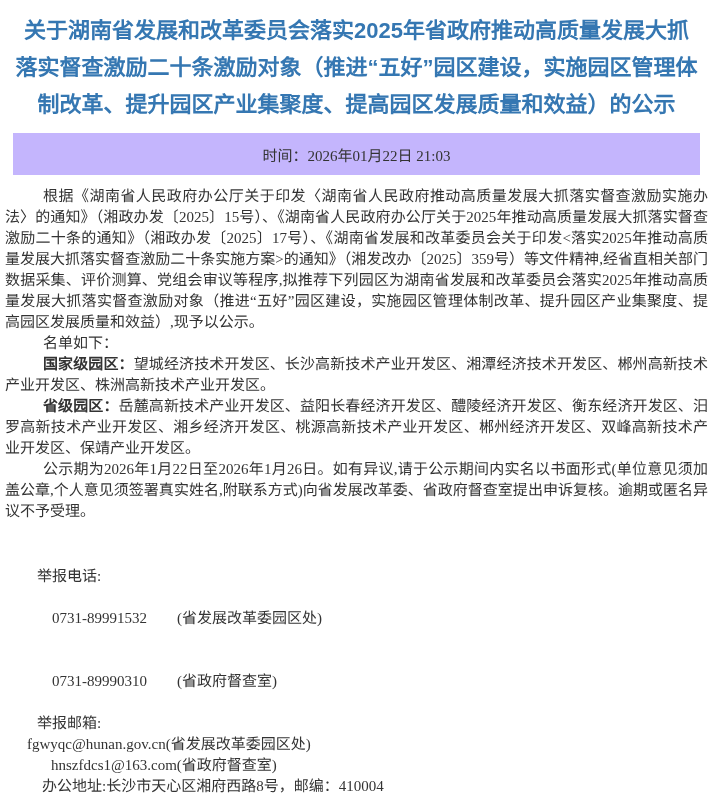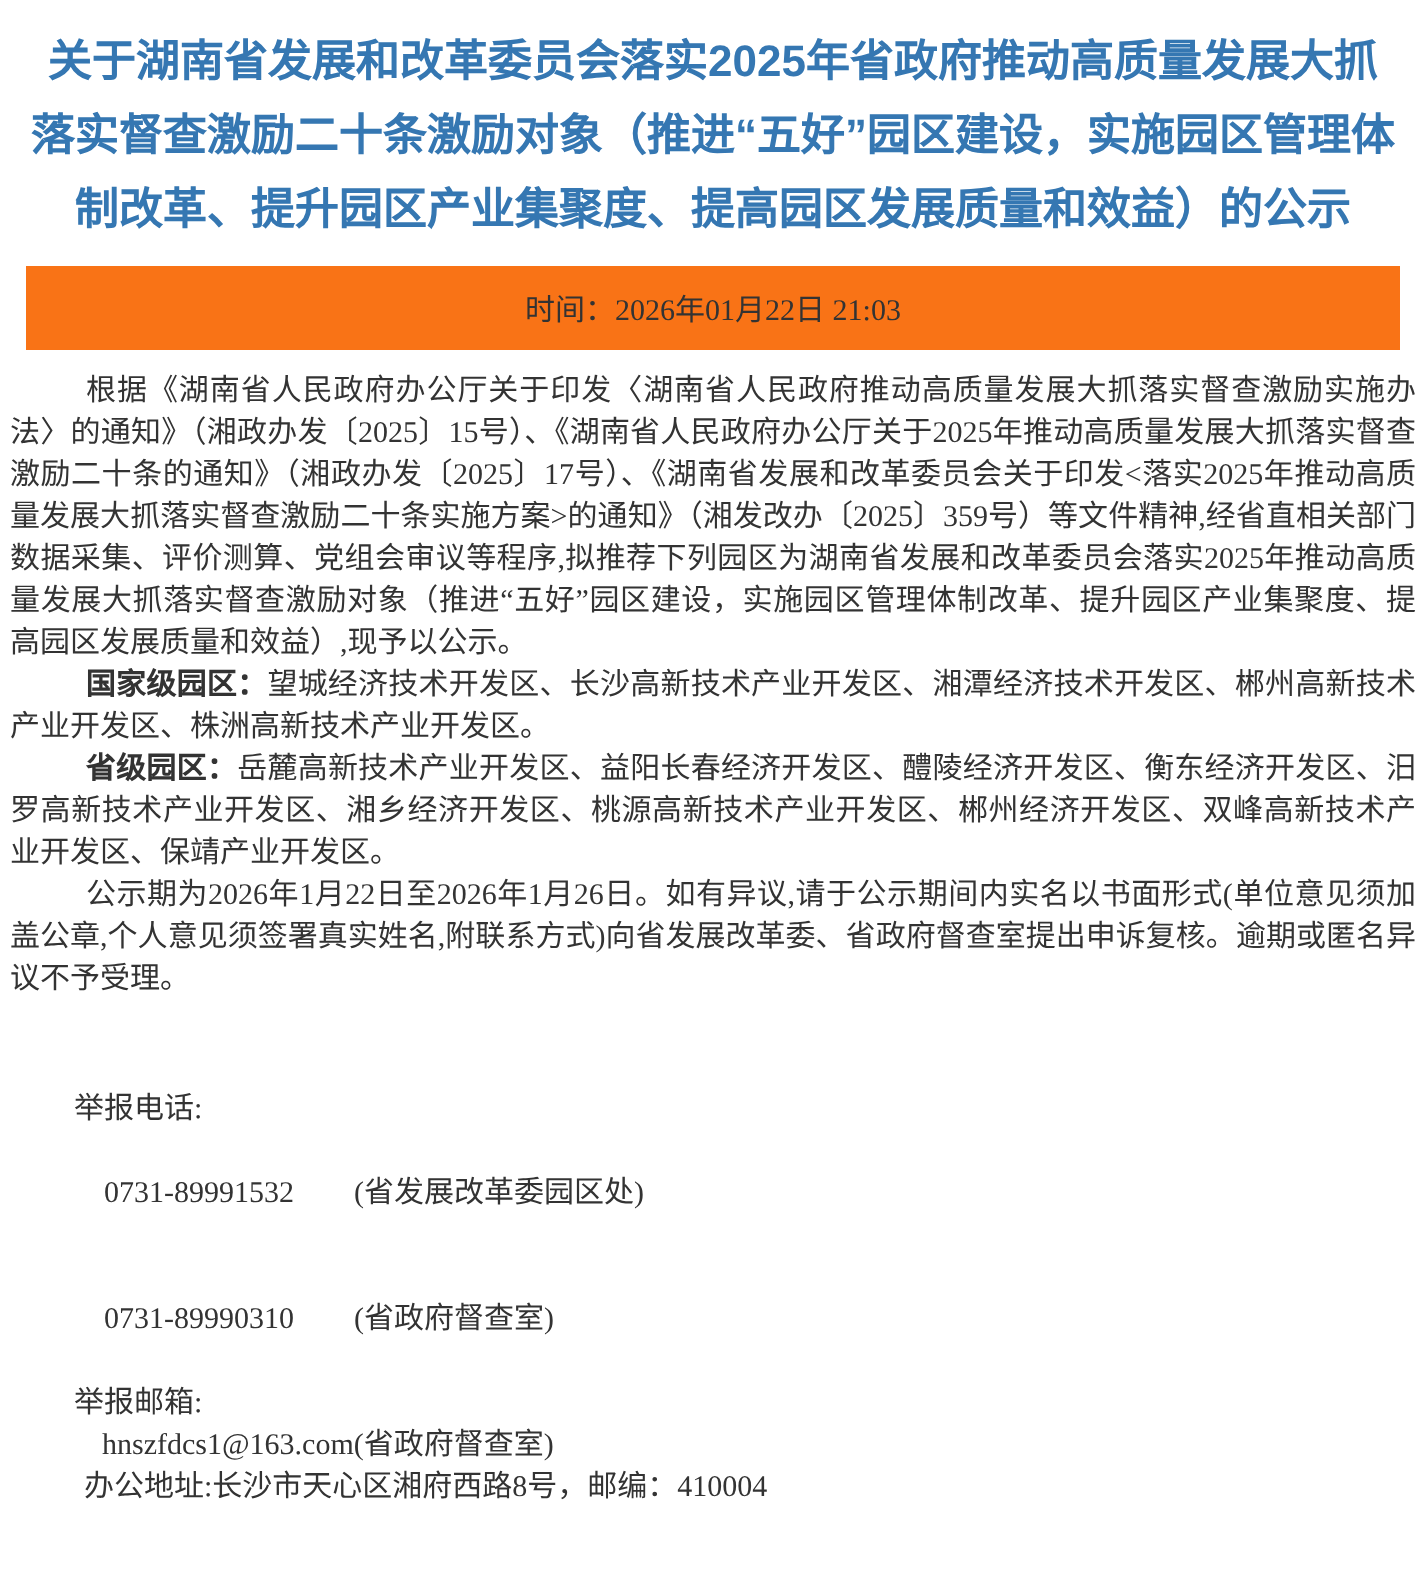--- a/index.html
+++ b/index.html
@@ -24,21 +24,21 @@
     color: #3577b2;
     font-family: "Liberation Sans", "DejaVu Sans", sans-serif;
     font-weight: bold;
     font-size: 22px;
     line-height: 37px;
   }
   
   .time-bar {
     margin: 10px 13px 0 13px;
     height: 42px;
-    background: #f97316;
+    background: #c4b5fd;
     display: flex;
     align-items: center;
     justify-content: center;
     font-size: 15px;
     color: #333333;
   }
   
   .article {
     margin: 11px 5px 0 5px;
     font-size: 15px;
@@ -69,29 +69,31 @@
 <body>
 
 <h1 class="title">关于湖南省发展和改革委员会落实2025年省政府推动高质量发展大抓落实督查激励二十条激励对象（推进“五好”园区建设，实施园区管理体制改革、提升园区产业集聚度、提高园区发展质量和效益）的公示</h1>
 
 <div class="time-bar">
   <span>时间：2026年01月22日 21:03</span>
 </div>
 
 <div class="article">
   <p>根据《湖南省人民政府办公厅关于印发〈湖南省人民政府推动高质量发展大抓落实督查激励实施办法〉的通知》（湘政办发〔2025〕15号）、《湖南省人民政府办公厅关于2025年推动高质量发展大抓落实督查激励二十条的通知》（湘政办发〔2025〕17号）、《湖南省发展和改革委员会关于印发&lt;落实2025年推动高质量发展大抓落实督查激励二十条实施方案&gt;的通知》（湘发改办〔2025〕359号）等文件精神,经省直相关部门数据采集、评价测算、党组会审议等程序,拟推荐下列园区为湖南省发展和改革委员会落实2025年推动高质量发展大抓落实督查激励对象（推进“五好”园区建设，实施园区管理体制改革、提升园区产业集聚度、提高园区发展质量和效益）,现予以公示。</p>
+  <p>名单如下：</p>
   <p><span class="lead">国家级园区：</span><span>望城经济技术开发区、长沙高新技术产业开发区、湘潭经济技术开发区、郴州高新技术产业开发区、株洲高新技术产业开发区。</span></p>
   <p><span class="lead">省级园区：</span><span>岳麓高新技术产业开发区、益阳长春经济开发区、醴陵经济开发区、衡东经济开发区、汨罗高新技术产业开发区、湘乡经济开发区、桃源高新技术产业开发区、郴州经济开发区、双峰高新技术产业开发区、保靖产业开发区。</span></p>
   <p>公示期为2026年1月22日至2026年1月26日。如有异议,请于公示期间内实名以书面形式(单位意见须加盖公章,个人意见须签署真实姓名,附联系方式)向省发展改革委、省政府督查室提出申诉复核。逾期或匿名异议不予受理。</p>
 </div>
 
 <div class="contact">
   <div class="line ind-a">举报电话:</div>
   <div class="line ind-a">
     <span>0731-89991532</span><span class="dept">(省发展改革委园区处)</span>
   </div>
   <div class="line ind-a">
     <span>0731-89990310</span><span class="dept">(省政府督查室)</span>
   </div>
   <div class="line ind-a">举报邮箱:</div>
+  <div class="line ind-b">fgwyqc@hunan.gov.cn(省发展改革委园区处)</div>
   <div class="line ind-c">hnszfdcs1@163.com(省政府督查室)</div>
   <div class="line ind-d">办公地址:长沙市天心区湘府西路8号，邮编：410004</div>
 </div>
 
 </body></html>

